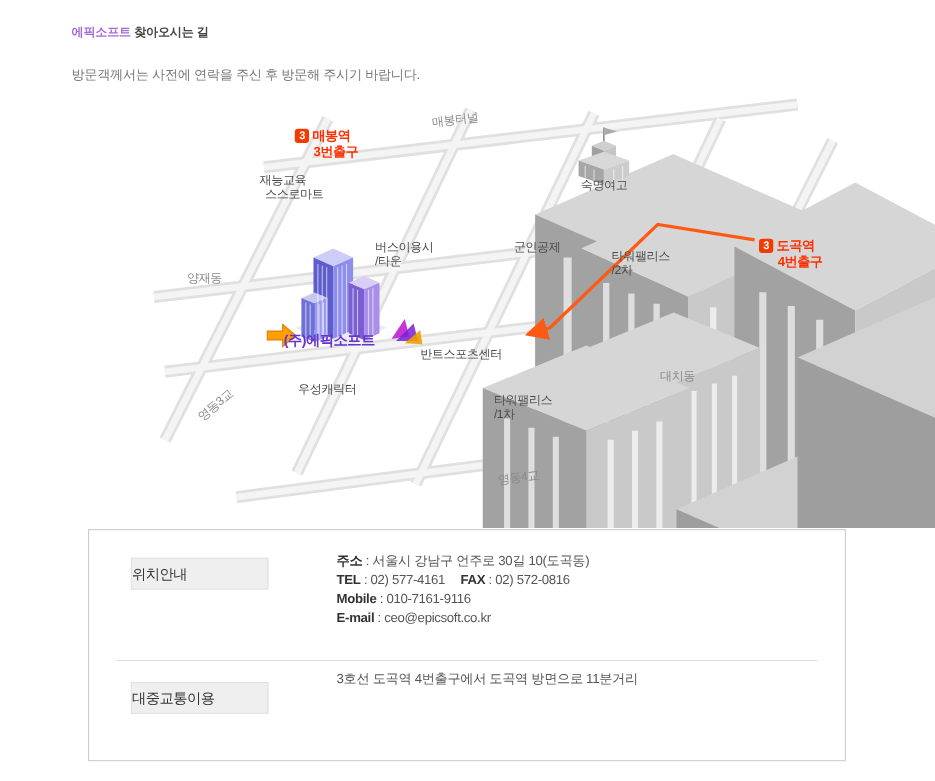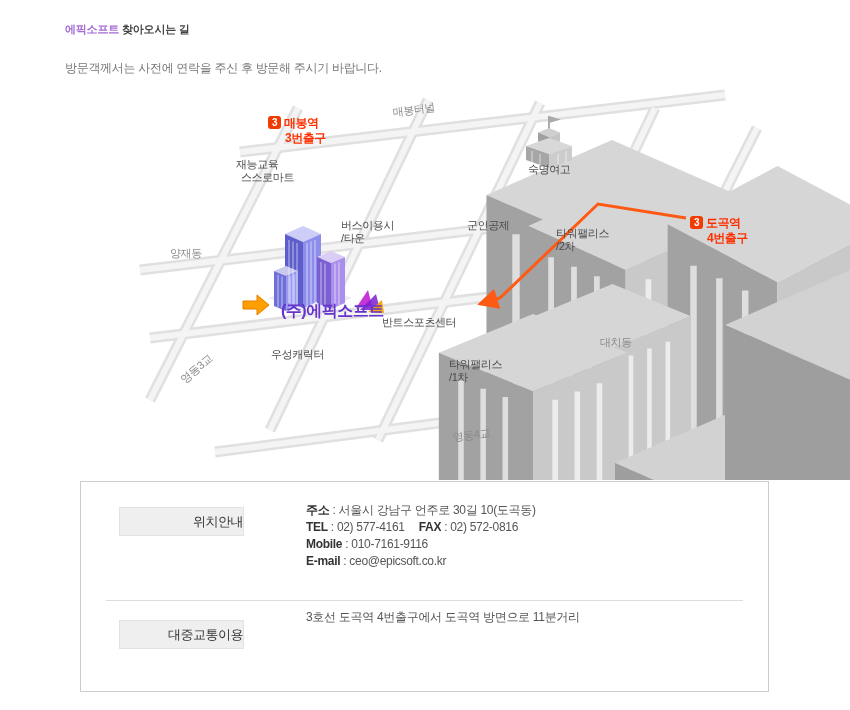--- a/index.html
+++ b/index.html
@@ -16,25 +16,25 @@
   
   .map-svg{position:absolute;left:0;top:0;z-index:1}
   .ml{position:absolute;z-index:3;font-size:11px;color:#4a4a4a;line-height:13px;white-space:nowrap;letter-spacing:-0.4px}
   .ml.gray{color:#8a8a8a}
   .ml.rot7{transform:rotate(-7deg);transform-origin:left top}
   .ml.rot40{transform:rotate(-40deg);transform-origin:left top}
   .ml .indent{margin-left:5px}
   .station{position:absolute;z-index:3;font-size:12px;font-weight:bold;color:#ff3000;line-height:15px;white-space:nowrap;letter-spacing:-0.5px}
   .badge{display:inline-block;min-width:13px;height:13px;padding:0 1px;background:#f23b00;color:#fff;font-size:10px;font-weight:bold;line-height:13px;text-align:center;border-radius:3px;margin-right:3px;vertical-align:1px}
   .st-exit{margin-left:17px}
-  .company-label{position:absolute;left:281px;top:301px;z-index:3;font-size:16px;font-weight:bold;color:#6633cc;white-space:nowrap;letter-spacing:-0.5px}
+  .company-label{position:absolute;left:258px;top:301px;z-index:3;font-size:13px;font-weight:bold;color:#6633cc;white-space:nowrap;letter-spacing:-0.5px}
 
   
   .info-box{position:absolute;left:80px;top:481px;width:689px;height:211px;border:1px solid #ccc;background:#fff;z-index:4}
-  .cat{position:absolute;left:38px;width:125px;height:29px;background:#efefef;border:1px solid #e2e2e2;text-align:right;line-height:27px;font-size:13px;color:#333;letter-spacing:-0.5px}
+  .cat{position:absolute;left:38px;width:125px;height:29px;background:#efefef;border:1px solid #e2e2e2;text-align:left;line-height:27px;font-size:13px;color:#333;letter-spacing:-0.5px}
   .cat.loc{top:25px}
   .cat.trans{top:138px}
   .content{position:absolute;left:225px;font-size:12px;color:#555;line-height:17px;letter-spacing:-0.3px}
   .content.loc{top:20px}
   .content.trans{top:127px}
   .content b{color:#333}
   .content .gap{margin-left:14px}
   .divider{position:absolute;left:25px;right:25px;top:118px;border-top:1px solid #ddd}
 </style>
 </head>

